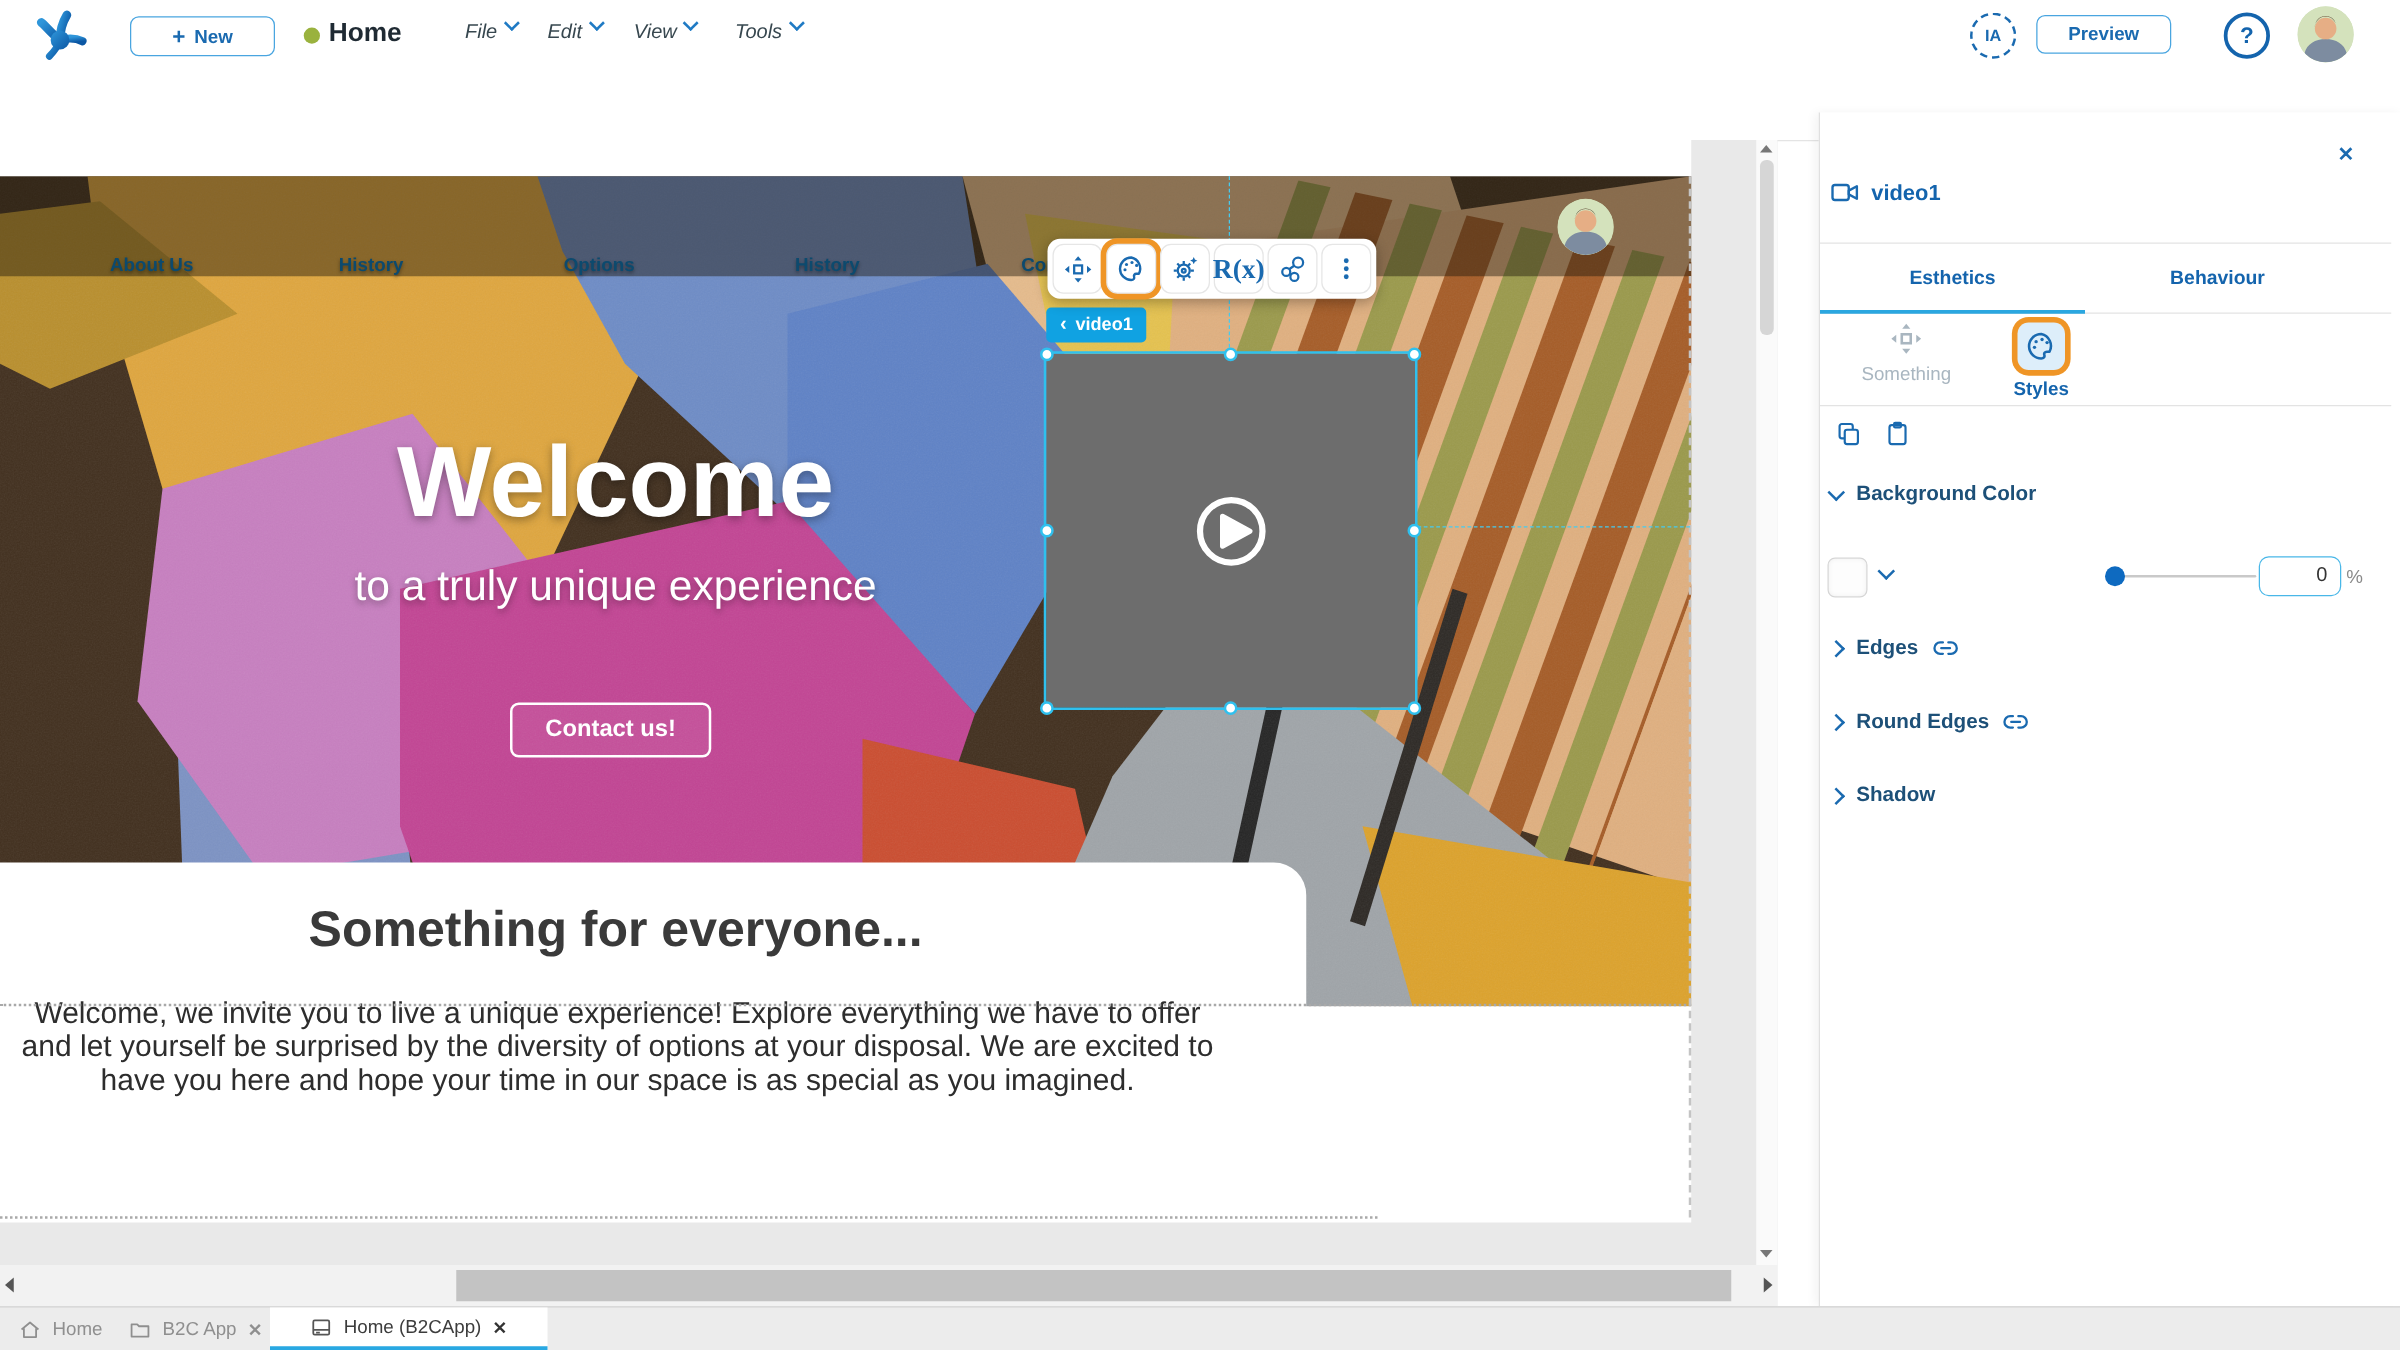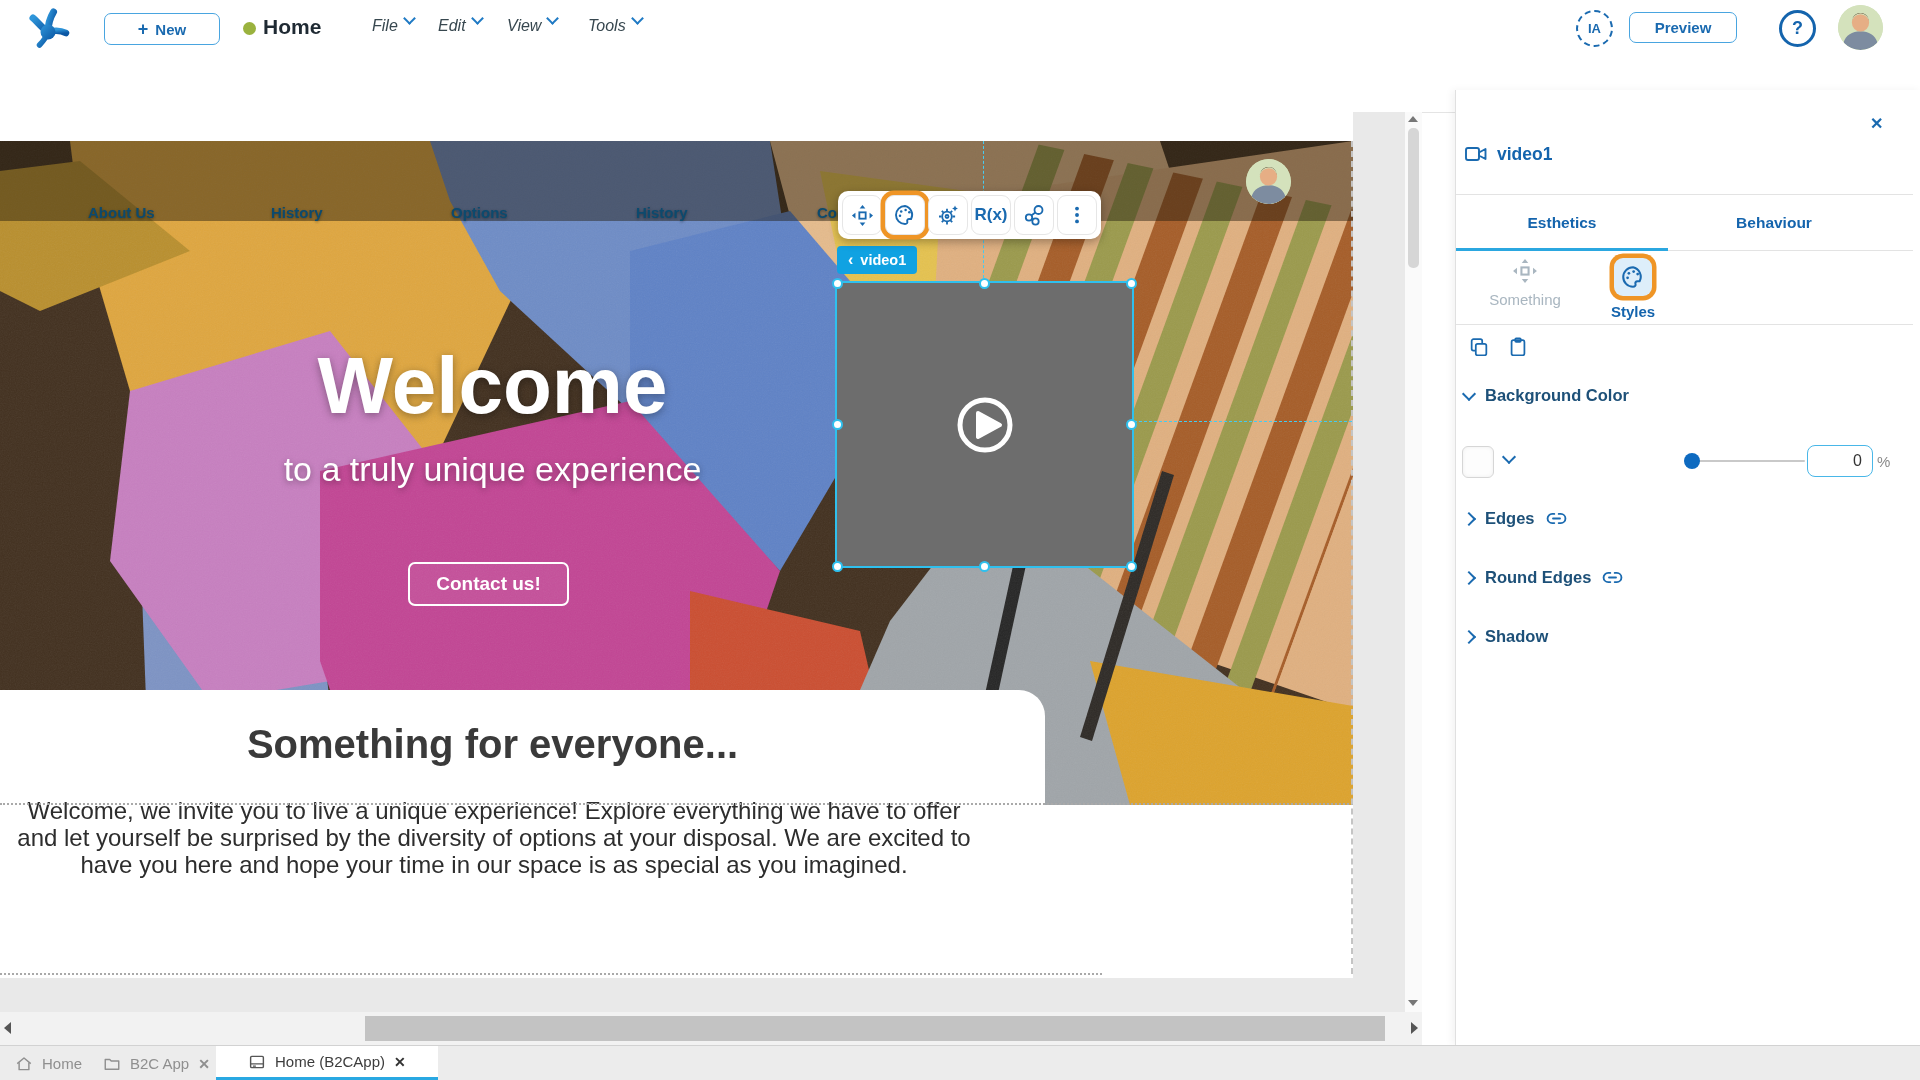--- a/index.html
+++ b/index.html
@@ -57,21 +57,21 @@
     outline:2px solid #2fc0ee;}
   .handle{position:absolute;width:11px;height:11px;border-radius:50%;background:#fff;border:2px solid #2fc0ee;box-sizing:border-box;}
   .sel-tag{position:absolute;left:837px;top:134px;height:28px;display:flex;align-items:center;gap:7px;background:#10a2e2;
     border-radius:4px;padding:0 11px;color:#fff;font-size:14.5px;font-weight:700;}
   .sel-tag .lt{font-size:16px;font-weight:700;line-height:1;}
   .float-tb{position:absolute;left:838px;top:79px;height:48px;background:#fff;border-radius:10px;
     box-shadow:0 3px 10px rgba(0,0,0,.3);display:flex;align-items:center;gap:3px;padding:0 4px;}
   .ftb-btn{width:38px;height:38px;background:#fff;border:1px solid #e6e6e6;border-radius:9px;display:flex;
     align-items:center;justify-content:center;cursor:pointer;}
   .ftb-hl{box-shadow:0 0 0 4.5px #ef9526;}
-  .rx{font-family:Liberation Sans, sans-serif;font-size:17px;font-weight:600;color:#1a6ab0;text-align:right;}
+  .rx{font-family:Liberation Serif, serif;font-size:22px;font-weight:600;color:#1a6ab0;text-align:right;}
 
   
   .hsb-track{position:absolute;left:0;top:900px;width:1422px;height:33px;background:#f2f2f2;}
   .hsb-thumb{position:absolute;left:365px;top:904px;width:1020px;height:25px;background:#c3c3c3;}
   .vsb-track{position:absolute;left:1405px;top:0;width:17px;height:900px;background:#fafafa;}
   .vsb-thumb{position:absolute;left:1408px;top:16px;width:11px;height:140px;background:#d6d6d6;border-radius:5px;}
   .tri{width:0;height:0;position:absolute;}
   .tri-l{border-top:6px solid transparent;border-bottom:6px solid transparent;border-right:7px solid #555;}
   .tri-r{border-top:6px solid transparent;border-bottom:6px solid transparent;border-left:7px solid #555;}
   .tri-u{border-left:5px solid transparent;border-right:5px solid transparent;border-bottom:6px solid #777;}

